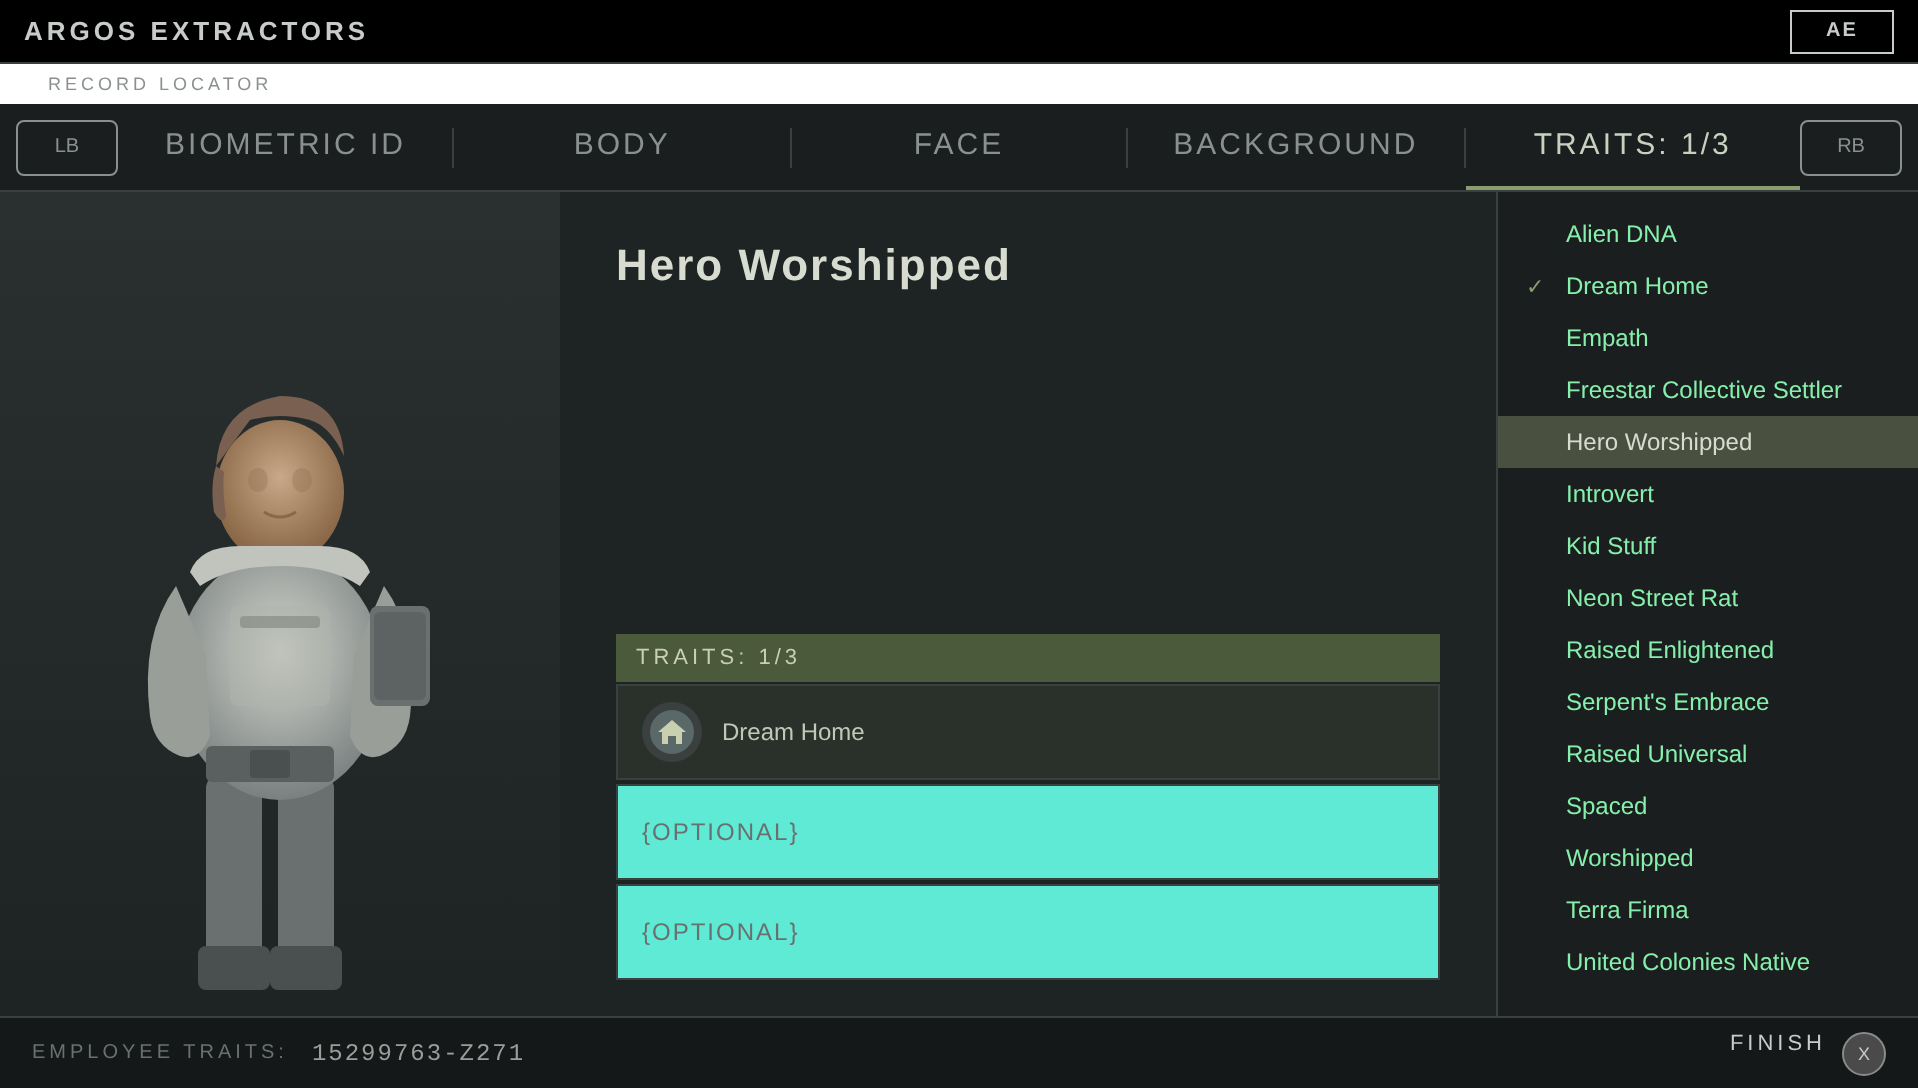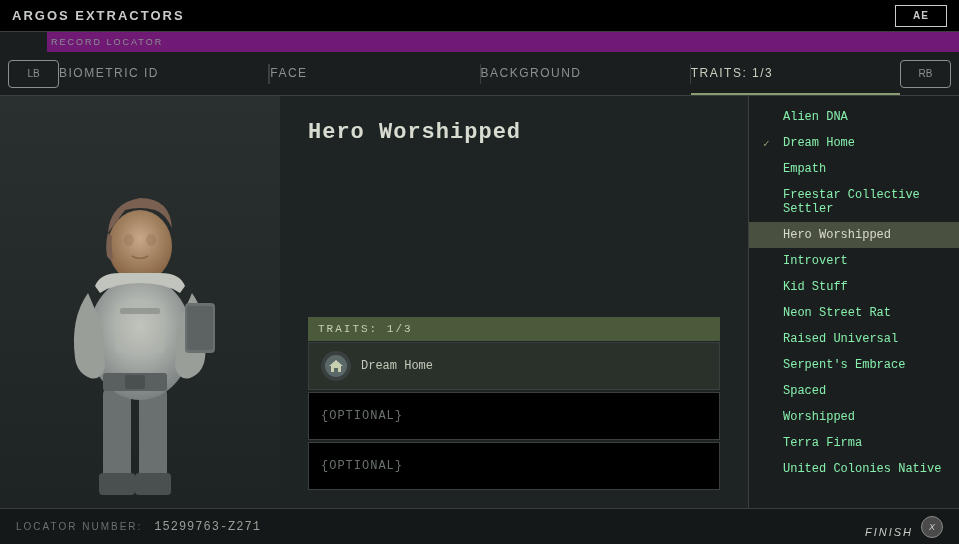--- a/index.html
+++ b/index.html
@@ -36,26 +36,25 @@
       align-items: center;
       justify-content: center;
       font-size: 10px;
       font-weight: bold;
       color: #c8ccc8;
       letter-spacing: 1px;
     }
 
     
     #sub-bar {
-      background: #701a75;
+      background: #ffffff;
       height: 20px;
       display: flex;
       align-items: center;
-      padding: 0 4px;
-      margin-left: 47px;
+      padding: 0 24px;
     }
     #sub-bar-title {
       color: #8a9090;
       font-size: 9px;
       letter-spacing: 2px;
     }
 
     
     #nav-bar {
       background: #1a1e1f;
@@ -77,22 +76,22 @@
       font-size: 10px;
       color: #8a9090;
       cursor: pointer;
       flex-shrink: 0;
     }
     .nav-tab {
       flex: 1;
       height: 100%;
       display: flex;
       align-items: center;
-      justify-content: flex-start;
-      font-size: 12px;
+      justify-content: center;
+      font-size: 15px;
       letter-spacing: 1.5px;
       color: #8a9090;
       border-bottom: 2px solid transparent;
       cursor: pointer;
       position: relative;
     }
     .nav-tab.active {
       color: #c8d0c0;
       border-bottom: 2px solid #8a9c70;
     }
@@ -100,21 +99,20 @@
       width: 1px;
       height: 20px;
       background: #3a4040;
     }
 
     
     #main-content {
       display: flex;
       height: calc(544px - 32px - 20px - 44px - 36px);
       background: #1e2424;
-      font-family: Liberation Mono, monospace;
     }
 
     
     #character-panel {
       width: 280px;
       flex-shrink: 0;
       background: linear-gradient(to bottom, #2a3030 0%, #1e2424 100%);
       position: relative;
       overflow: hidden;
     }
@@ -163,21 +161,21 @@
     }
     #traits-header {
       background: #4a5a3a;
       color: #c8d0b0;
       font-size: 11px;
       letter-spacing: 2px;
       padding: 6px 10px;
       margin-bottom: 1px;
     }
     .trait-slot {
-      background: #000000;
+      background: #5eead4;
       border: 1px solid #3a4040;
       height: 48px;
       display: flex;
       align-items: center;
       padding: 0 12px;
       margin-bottom: 2px;
       cursor: pointer;
     }
     .trait-slot.filled {
       background: #2a302a;
@@ -259,23 +257,22 @@
       color: #6a7070;
     }
     #employee-number {
       font-size: 12px;
       color: #9a9e98;
       letter-spacing: 1px;
       font-family: Liberation Mono, monospace;
     }
     #finish-section {
       display: flex;
-      align-items: flex-end;
+      align-items: flex-start;
       gap: 8px;
-      font-style: italic;
     }
     #finish-label {
       font-size: 11px;
       letter-spacing: 2px;
       color: #c8ccc8;
     }
     #finish-btn {
       width: 22px;
       height: 22px;
       border-radius: 50%;
@@ -305,20 +302,23 @@
 <div id="sub-bar">
   <span id="sub-bar-title">RECORD LOCATOR</span>
 </div>
 
 <div id="nav-bar">
   <div class="nav-btn-lb">LB</div>
   <div class="nav-tab">
     <span>BIOMETRIC ID</span>
   </div>
   <div class="nav-tab-divider"></div>
+  <div class="nav-tab">
+    <span>BODY</span>
+  </div>
   <div class="nav-tab-divider"></div>
   <div class="nav-tab">
     <span>FACE</span>
   </div>
   <div class="nav-tab-divider"></div>
   <div class="nav-tab">
     <span>BACKGROUND</span>
   </div>
   <div class="nav-tab-divider"></div>
   <div class="nav-tab active">
@@ -427,43 +427,46 @@
       <div class="trait-list-item">
         <span>Introvert</span>
       </div>
       <div class="trait-list-item">
         <span>Kid Stuff</span>
       </div>
       <div class="trait-list-item">
         <span>Neon Street Rat</span>
       </div>
       <div class="trait-list-item">
+        <span>Raised Enlightened</span>
+      </div>
+      <div class="trait-list-item">
+        <span>Serpent's Embrace</span>
+      </div>
+      <div class="trait-list-item">
         <span>Raised Universal</span>
-      </div>
-      <div class="trait-list-item">
-        <span>Serpent's Embrace</span>
       </div>
       <div class="trait-list-item">
         <span>Spaced</span>
       </div>
       <div class="trait-list-item">
         <span>Worshipped</span>
       </div>
       <div class="trait-list-item">
         <span>Terra Firma</span>
       </div>
       <div class="trait-list-item">
         <span>United Colonies Native</span>
       </div>
     </div>
 
 </div>
 
 <div id="bottom-bar">
   <div id="employee-section">
-    <span id="employee-label">LOCATOR NUMBER:</span>
+    <span id="employee-label">EMPLOYEE TRAITS:</span>
     <span id="employee-number">15299763-Z271</span>
   </div>
   <div id="finish-section">
     <span id="finish-label">FINISH</span>
     <div id="finish-btn">X</div>
   </div>
 </div>
 
 </body></html>

